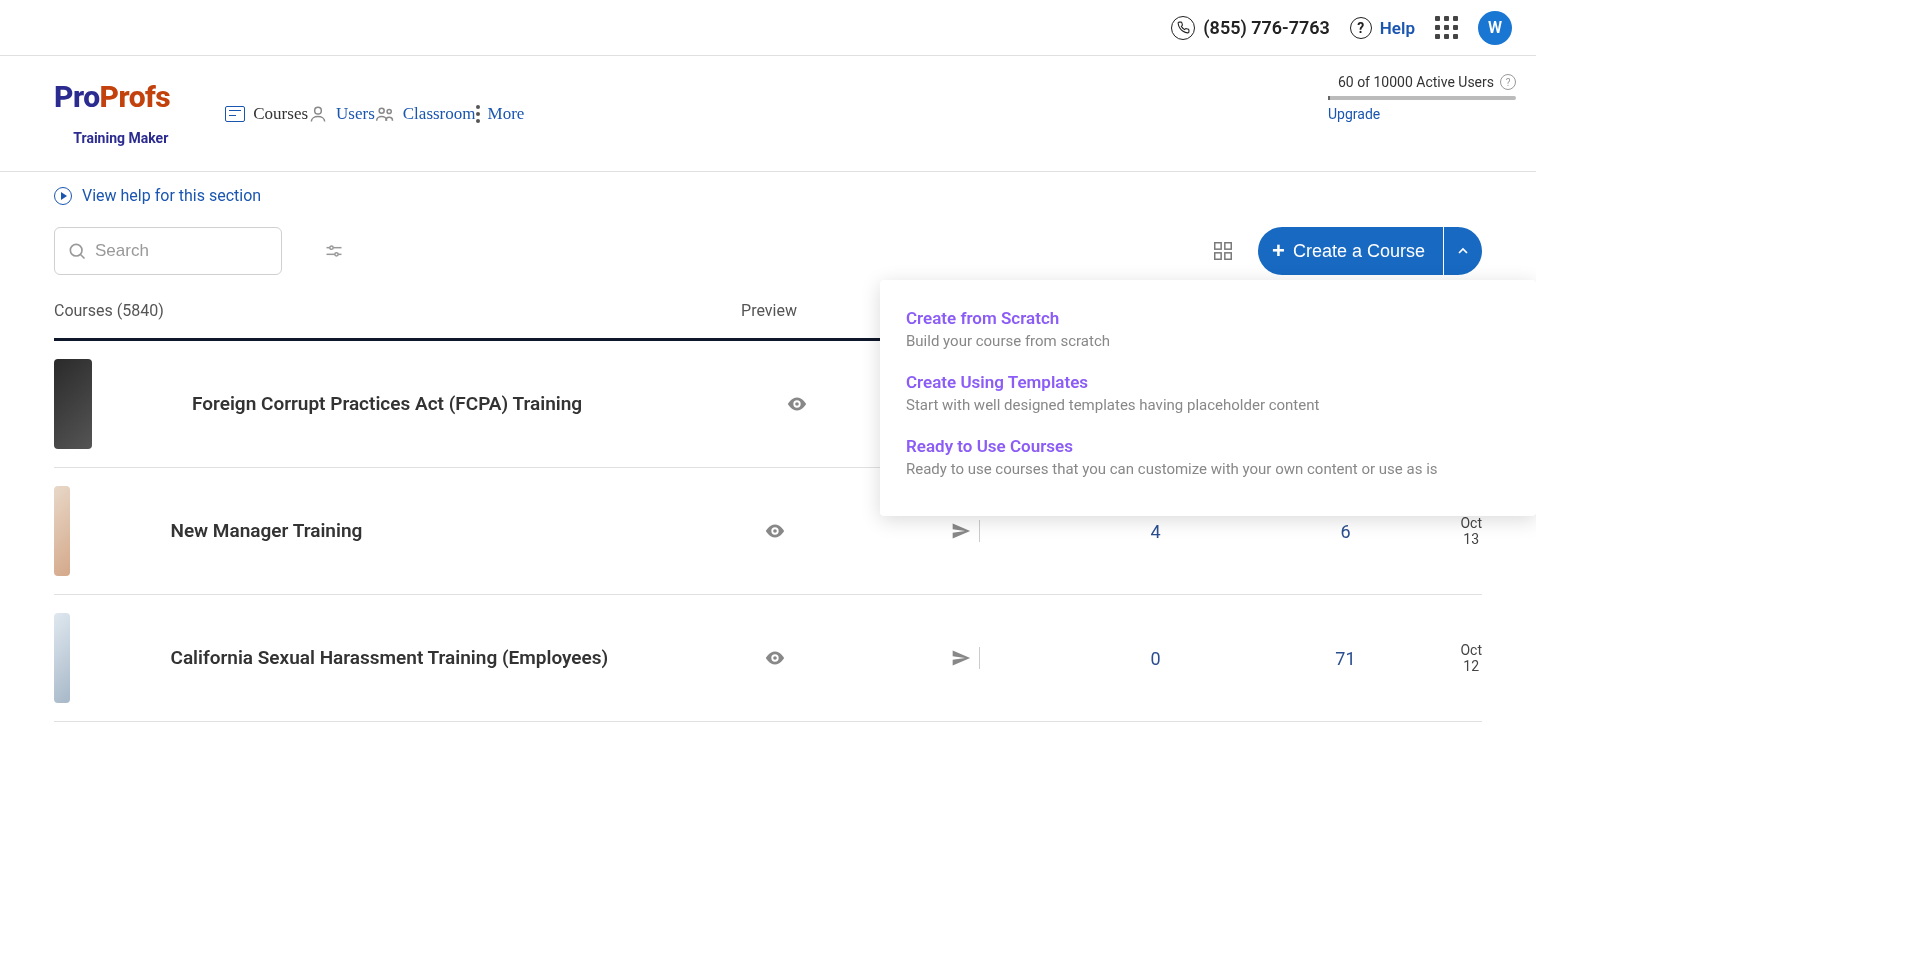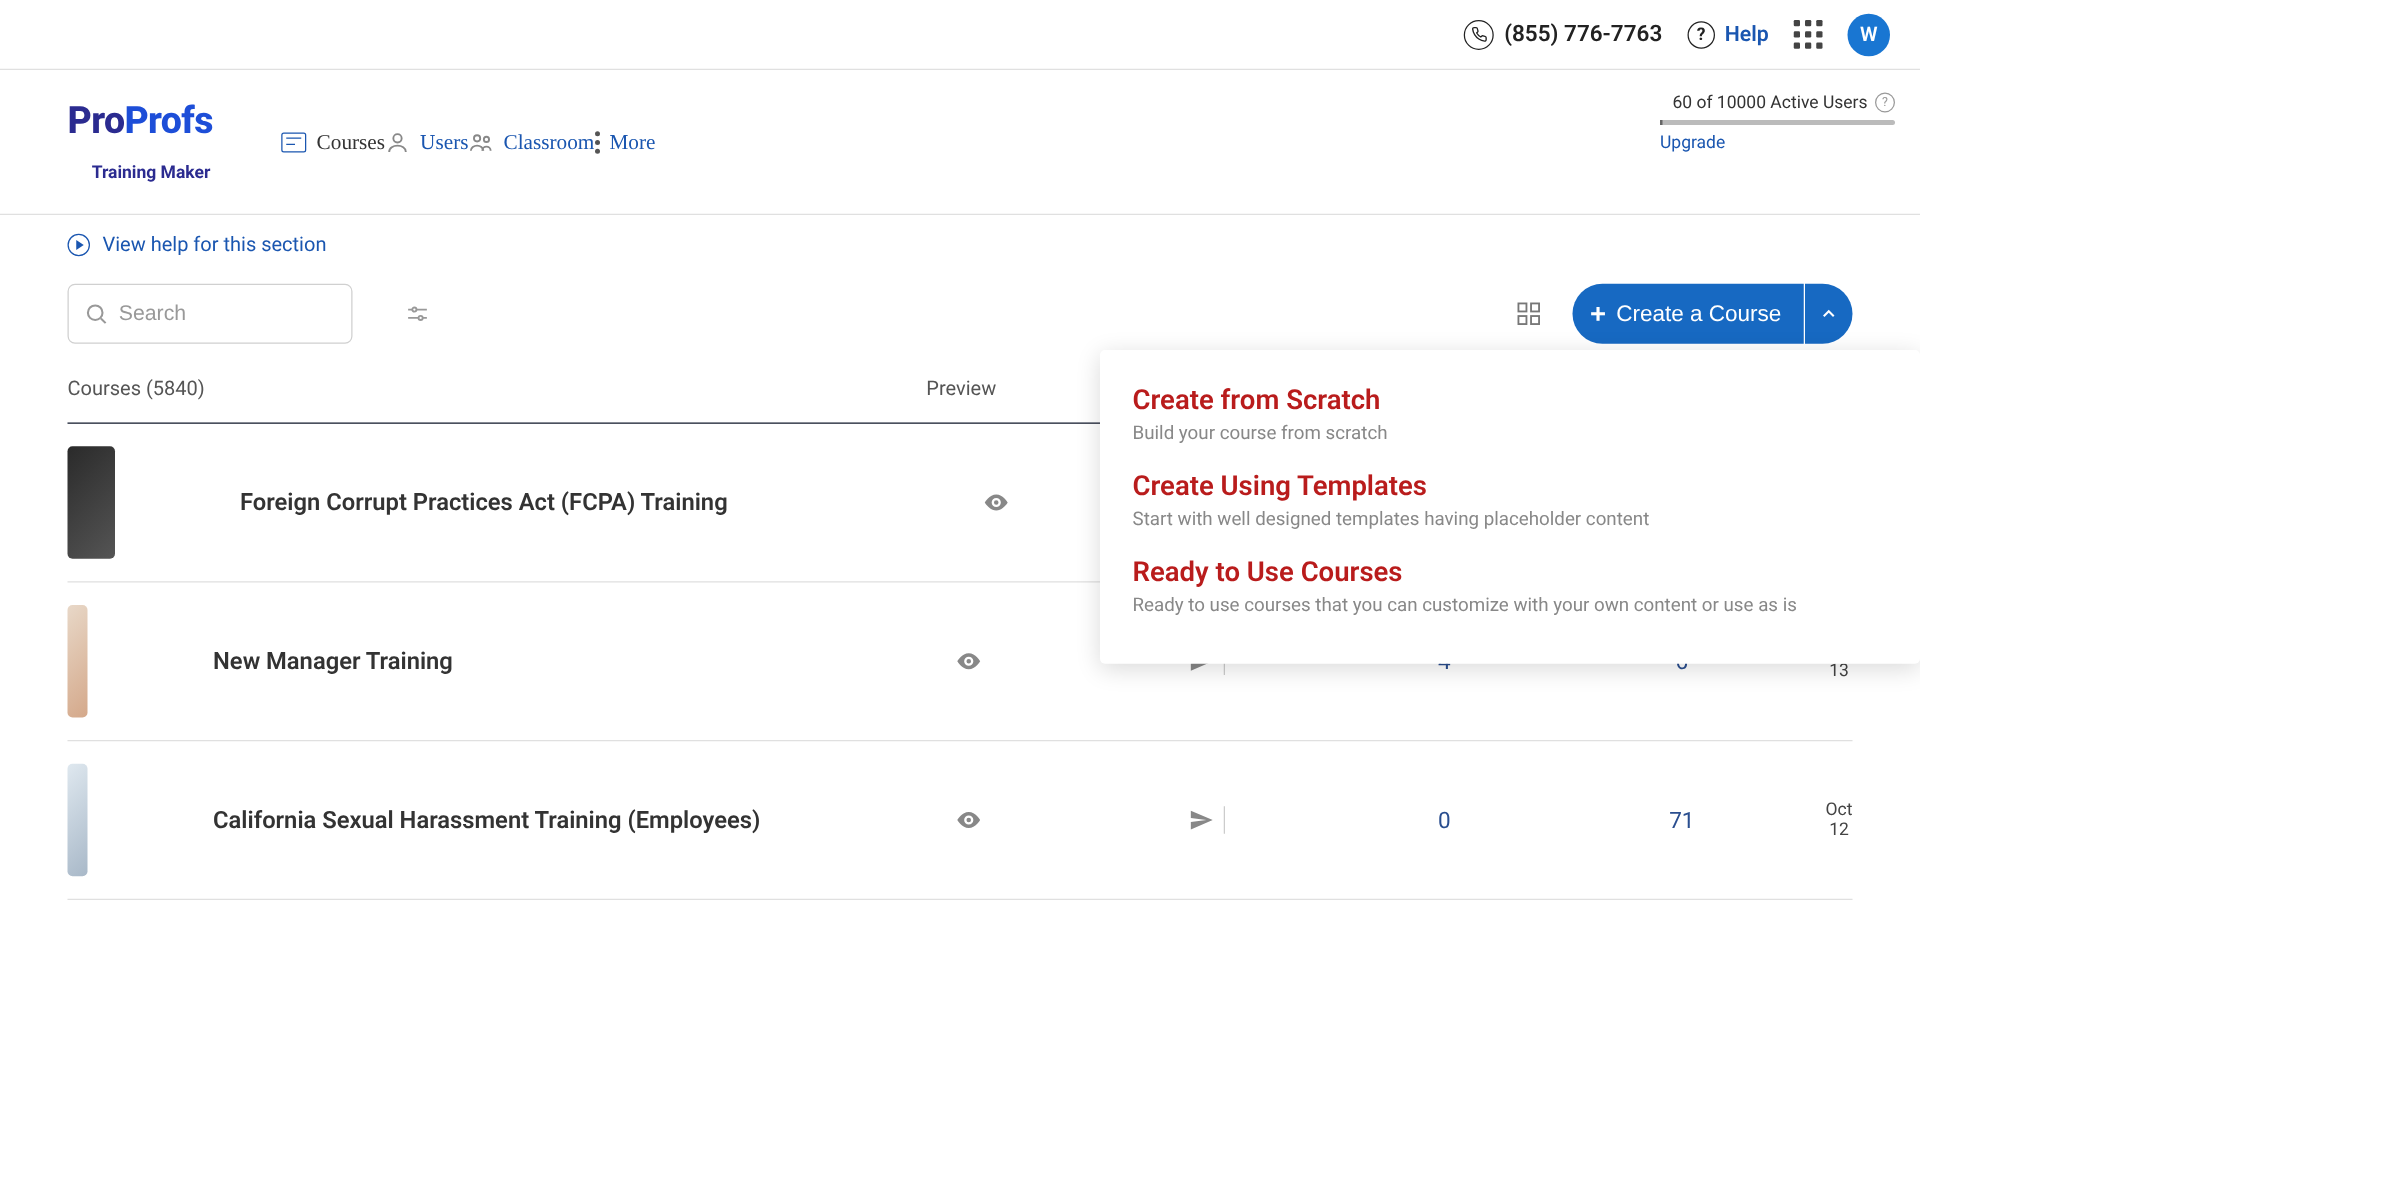--- a/index.html
+++ b/index.html
@@ -49,21 +49,21 @@
   
   .navrow {
     height: 116px;
     border-bottom: 1px solid #e0e0e0;
     display:flex; align-items:center; padding: 0 54px; gap: 40px;
     position:relative;
   }
   .logo { display:flex; flex-direction:column; align-items:flex-start; }
   .logo-main { font-size:30px; font-weight:800; letter-spacing:-0.5px; line-height:1; }
   .logo-main .p1 { color:#2b2b90; }
-  .logo-main .p2 { color:#1d4ed8; }
+  .logo-main .p2 { color:#c2410c; }
   .logo-sub { font-size:14px; font-weight:700; color:#2b2b90; margin-top:18px; align-self:flex-end; padding-right:2px; }
   .nav-items { display:flex; align-items:center; margin-left:15px;font-family:Liberation Serif, serif;}
   .nav-item { display:flex; align-items:center; gap:8px; font-size:17px; cursor:pointer; color:#1a56b0;}
   .nav-item.active { color:#333; }
   .nav-item svg, .nav-item .more-dots { color:#777; }
   .nav-icon { width:20px; height:20px; display:flex; align-items:center; justify-content:center; }
   .courses-icon { width:22px; height:16px; border:1.6px solid #1a56b0; border-radius:2px; position:relative;}
   .courses-icon::before, .courses-icon::after { content:""; position:absolute; left:3px; right:3px; height:1.6px; background:#1a56b0;}
   .courses-icon::before{ top:3px;} .courses-icon::after{ top:8px; right:8px;}
   .more-dots { display:flex; flex-direction:column; gap:3px;}
@@ -105,25 +105,25 @@
     display:flex; align-items:center; justify-content:center; cursor:pointer; margin-left:1px;
   }
   .create-caret svg{ width:16px; height:16px; transform:rotate(180deg);}
 
   
   .dropdown{
     position:absolute; right:0; top:108px; width:656px; background:#fff;
     box-shadow:0 4px 20px rgba(0,0,0,0.15); border-radius:4px; padding:20px 26px 24px 26px; z-index:10;
   }
   .dd-item{ padding:8px 0 14px 0; cursor:pointer;}
-  .dd-title{ color:#b91c1c; font-size:22px; font-weight:600; margin-bottom:4px;}
+  .dd-title{ color:#8b5cf6; font-size:17px; font-weight:600; margin-bottom:4px;}
   .dd-desc{ color:#888; font-size:15px;}
 
   
-  .table-header{ display:flex; align-items:center; color:#555; font-size:16px; padding:0 0 18px 0; border-bottom:1px solid #0f172a;}
+  .table-header{ display:flex; align-items:center; color:#555; font-size:16px; padding:0 0 18px 0; border-bottom:3px solid #0f172a;}
   .col-title{ flex:0 0 640px;}
   .col-preview{ flex: 0 0 150px; text-align:center;}
   .col-send{ flex:0 0 150px; text-align:center;}
   .col-a{ flex:0 0 150px; text-align:center;}
   .col-b{ flex:0 0 150px; text-align:center;}
   .col-date{ flex:1; text-align:center;}
 
   .row{ display:flex; align-items:center; padding:18px 0; border-bottom:1px solid #e0e0e0;gap:40px;}
   .thumb{ width:90px; height:90px; border-radius:4px; background:#ddd center/cover no-repeat; margin-right:60px;}
   .thumb.t1{ background: linear-gradient(135deg,#2a2a2a 0%, #555 100%);}

